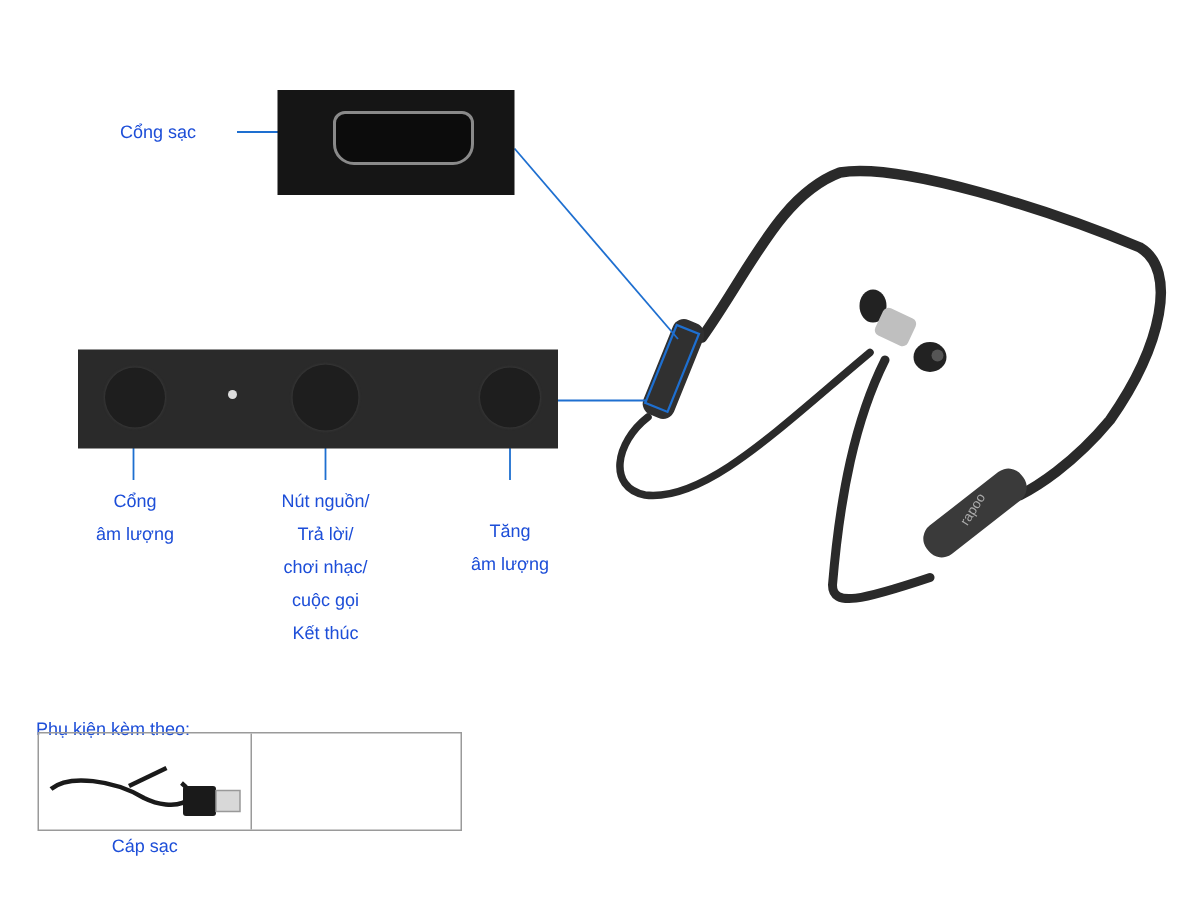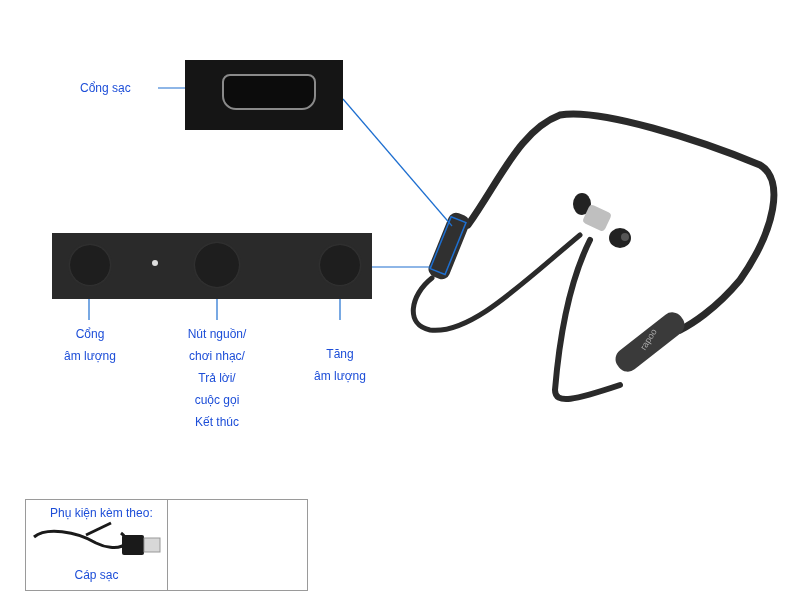--- a/index.html
+++ b/index.html
@@ -1,19 +1,19 @@
 <!DOCTYPE html>
 <html><head>
 <meta charset="utf-8">
 <style>
   html, body { margin:0; padding:0; background:#ffffff; }
   body { width:800px; height:600px; position:relative; overflow:hidden; font-family:"Liberation Sans", sans-serif; }
   .label { position:absolute; color:#1d4ed8; font-size:12px; line-height:22px; text-align:center; white-space:nowrap; }
   .panel { position:absolute; background:#1b1b1b; }
-  .acc-box { position:absolute; left:25px; top:499px; width:283px; height:92px; border:1px solid #9a9a9a; box-sizing:border-box; }
+  .acc-box { position:absolute; left:25px; top:488px; width:283px; height:66px; border:1px solid #9a9a9a; box-sizing:border-box; }
   .acc-cell { position:absolute; top:0; height:100%; }
   .acc-divider { position:absolute; left:141px; top:0; width:1px; height:100%; background:#9a9a9a; }
   svg { position:absolute; left:0; top:0; }
 </style>
 </head>
 <body>
 
 <svg width="800" height="600">
 
   <g fill="none" stroke="#2a2a2a" stroke-linecap="round">
@@ -60,32 +60,32 @@
 
 <div class="label" style="left:80px; top:77px;">Cổng sạc</div>
 
 <div class="label" style="left:45px; top:323px; width:90px;">
   <div>Cổng</div>
   <div>âm lượng</div>
 </div>
 
 <div class="label" style="left:167px; top:323px; width:100px;">
   <div>Nút nguồn/</div>
+  <div>Trả lời/</div>
   <div>chơi nhạc/</div>
-  <div>Trả lời/</div>
   <div>cuộc gọi</div>
   <div>Kết thúc</div>
 </div>
 
 <div class="label" style="left:295px; top:323px; width:90px;margin-top:20px;">
   <div>Tăng</div>
   <div>âm lượng</div>
 </div>
 
-<div class="label" style="left:24px; top:502px; text-align:left;margin-left:26px;">Phụ kiện kèm theo:</div>
+<div class="label" style="left:24px; top:475px; text-align:left;">Phụ kiện kèm theo:</div>
 
 <div class="acc-box">
   <div class="acc-cell" style="left:0; width:141px;">
     <svg width="141" height="60" style="left:0; top:5px;">
       <path d="M8 32 C 20 22, 50 26, 70 38 C 90 48, 110 40, 95 28" fill="none" stroke="#1a1a1a" stroke-width="3"></path>
       <path d="M60 30 L 85 18" stroke="#1a1a1a" stroke-width="3"></path>
       <rect x="96" y="30" width="22" height="20" rx="2" fill="#1a1a1a"></rect>
       <rect x="118" y="33" width="16" height="14" fill="#d8d8d8" stroke="#999"></rect>
     </svg>
     <div class="label" style="left:0; width:141px; top:64px;">Cáp sạc</div>

